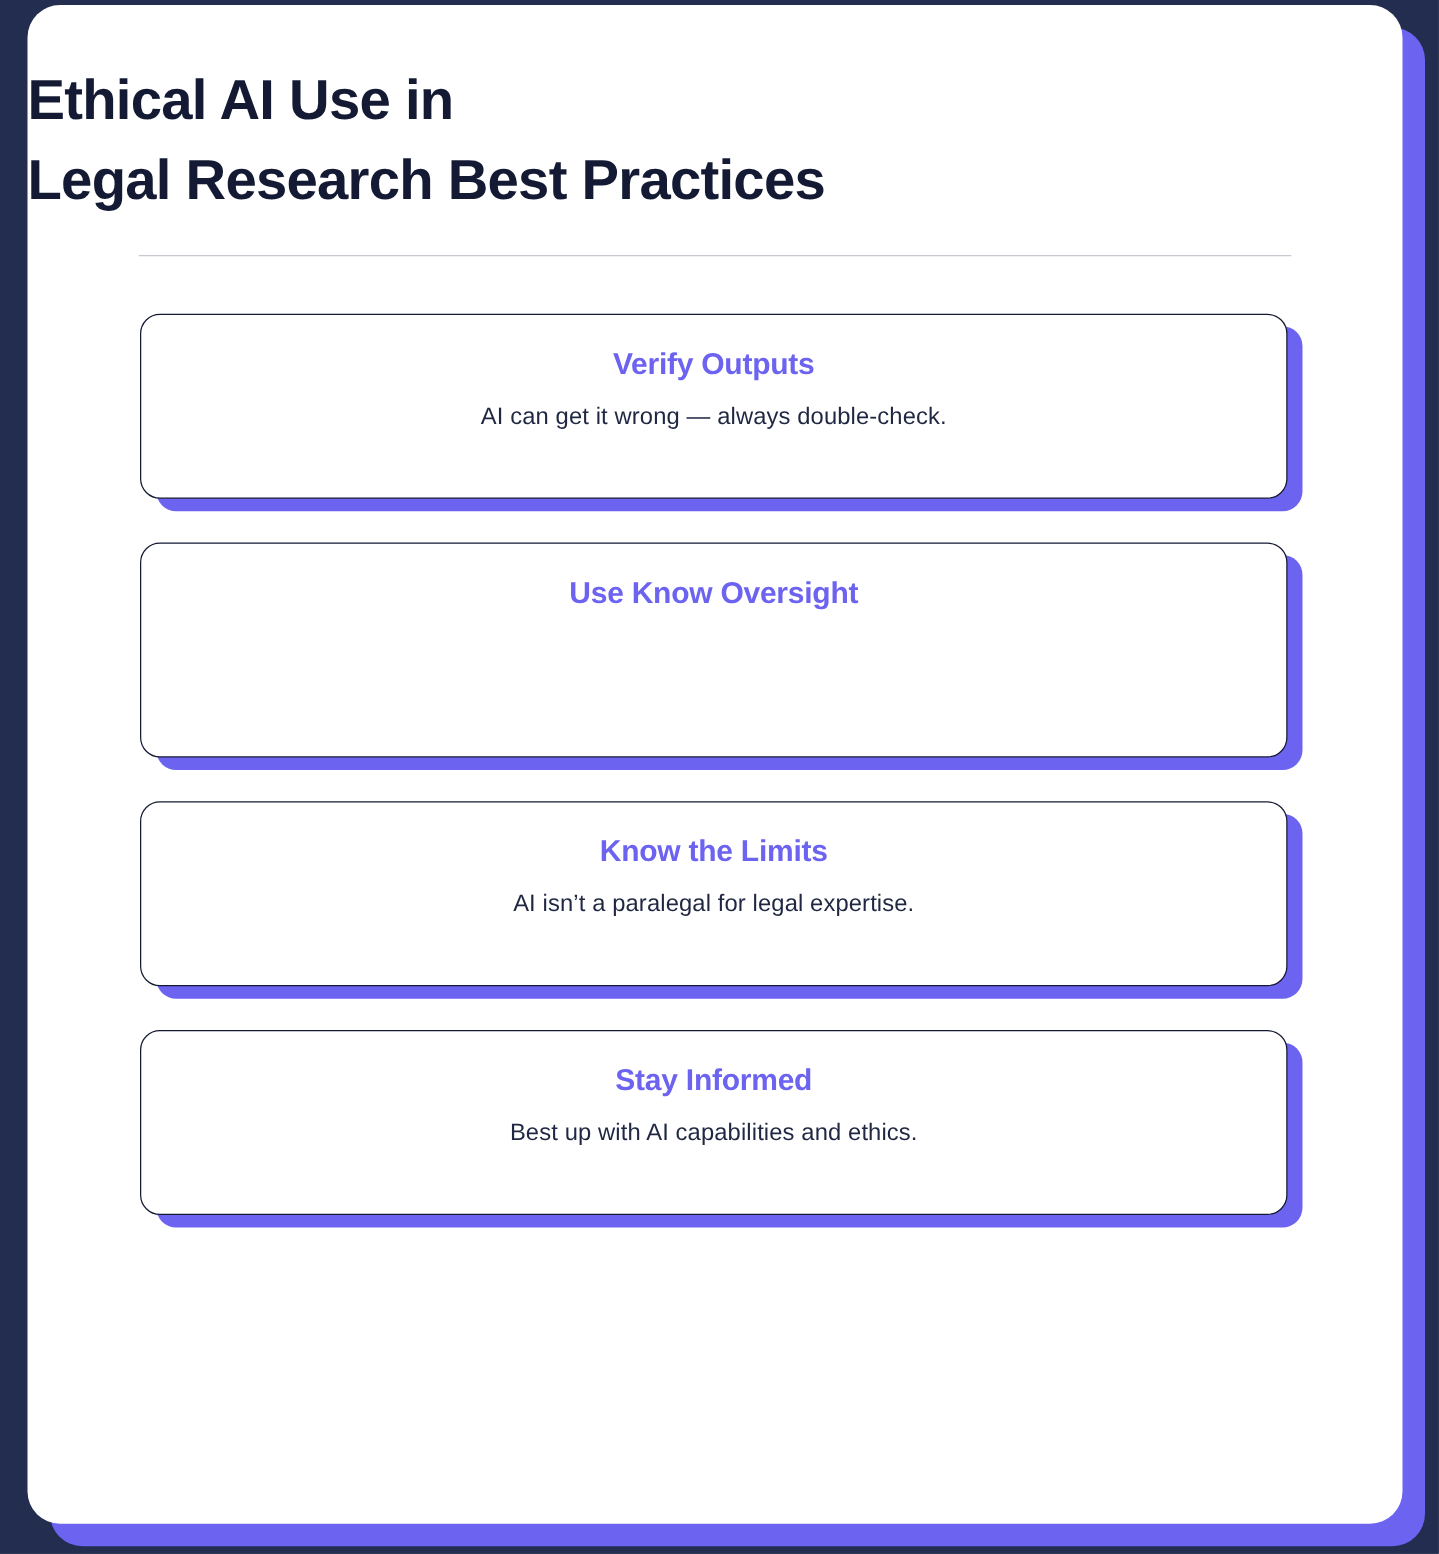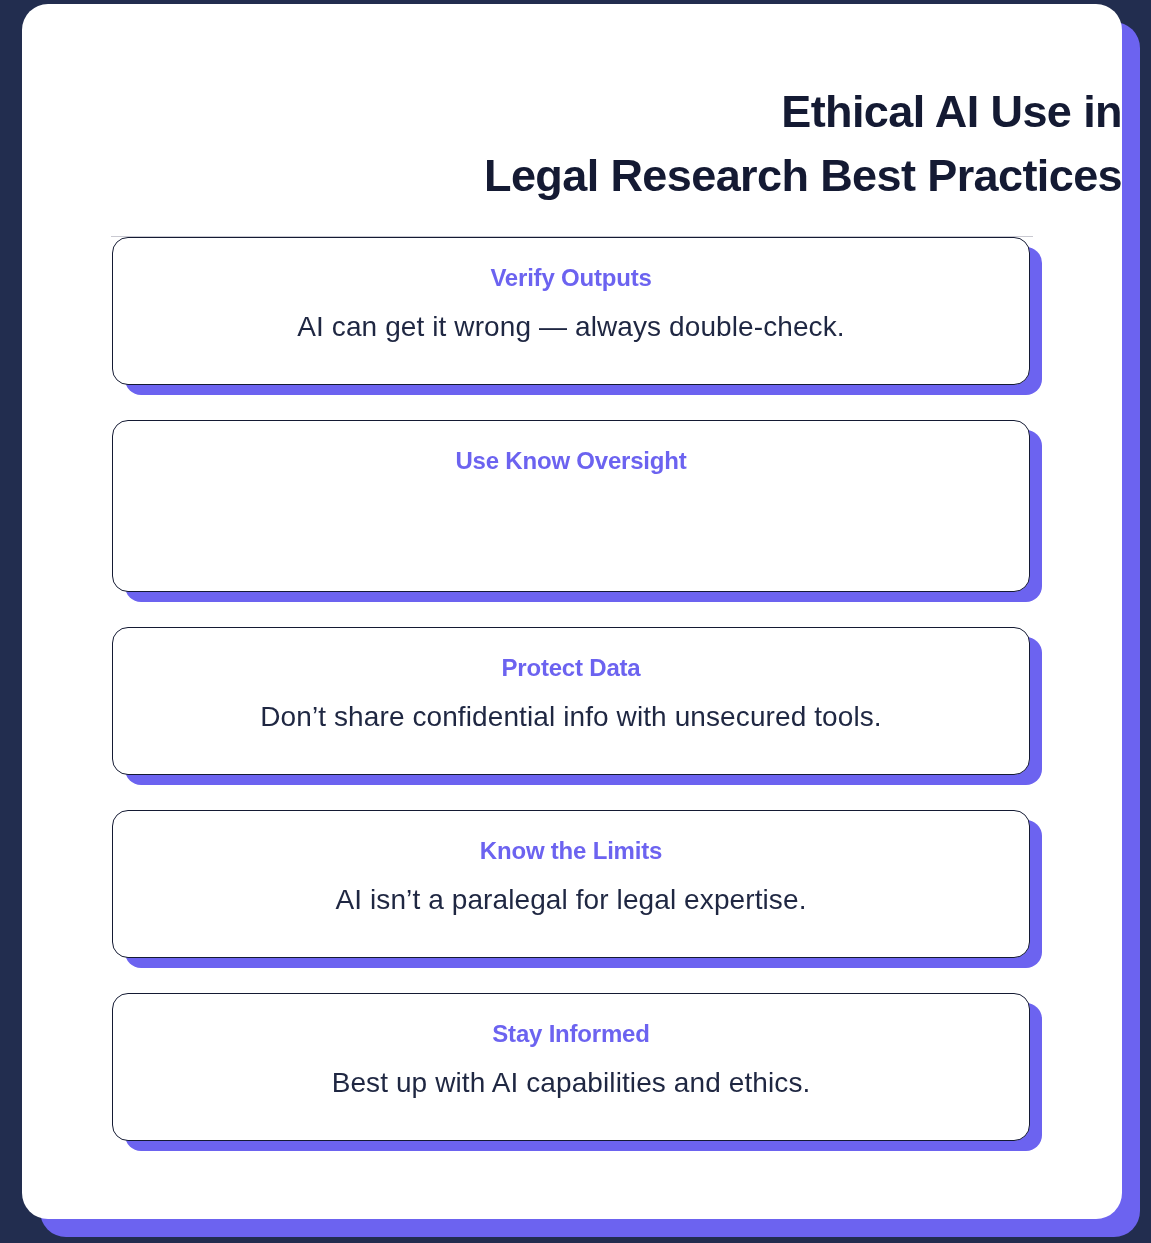--- a/index.html
+++ b/index.html
@@ -41,39 +41,40 @@
     top: 4px;
     width: 1100px;
     height: 1215px;
     background: #ffffff;
     border-radius: 26px;
     box-sizing: border-box;
     overflow: hidden;
   }
 
   .title-block {
-    padding-top: 76px;
-    text-align: right;
+    padding-top: 44px;
+    text-align: left;
   }
   .title-line {
     font-size: 45px;
     font-weight: bold;
     color: #141a33;
     letter-spacing: -0.6px;
     line-height: 1.42;
   }
 
   .divider {
     width: 922px;
     height: 1px;
     background: #c9c9d1;
     margin: 28px auto 0 auto;
   }
 
   .cards {
+    margin-top: 46px;
     padding: 0 92px 0 90px;
   }
 
   .item-wrap {
     position: relative;
     margin-bottom: 35px;
   }
   .item-shadow {
     position: absolute;
     left: 13px;
@@ -93,21 +94,21 @@
     padding: 26px 40px 28px 40px;
   }
   .item-title {
     font-size: 24px;
     font-weight: bold;
     color: #6c63f0;
     letter-spacing: -0.2px;
     margin-bottom: 14px;
   }
   .item-desc {
-    font-size: 28px;
+    font-size: 19px;
     color: #1f2742;
     line-height: 1.52;
     letter-spacing: 0.1px;
   }
 
   .h-1 { min-height: 148px; }
   .h-2 { min-height: 172px; }
 </style>
 </head>
 <body>
@@ -135,27 +136,20 @@
         </div>
       </div>
 
       <div class="item-wrap">
         <div class="item-shadow"></div>
         <div class="item h-2">
           <div class="item-title">Use Know Oversight</div>
         </div>
       </div>
 
-      <div class="item-wrap">
-        <div class="item-shadow"></div>
-        <div class="item h-1">
-          <div class="item-title">Protect Data</div>
-          <div class="item-desc">Don’t share confidential info with unsecured tools.</div>
-        </div>
-      </div>
 
       <div class="item-wrap">
         <div class="item-shadow"></div>
         <div class="item h-1">
           <div class="item-title">Know the Limits</div>
           <div class="item-desc">AI isn’t a paralegal for legal expertise.</div>
         </div>
       </div>
 
       <div class="item-wrap">

